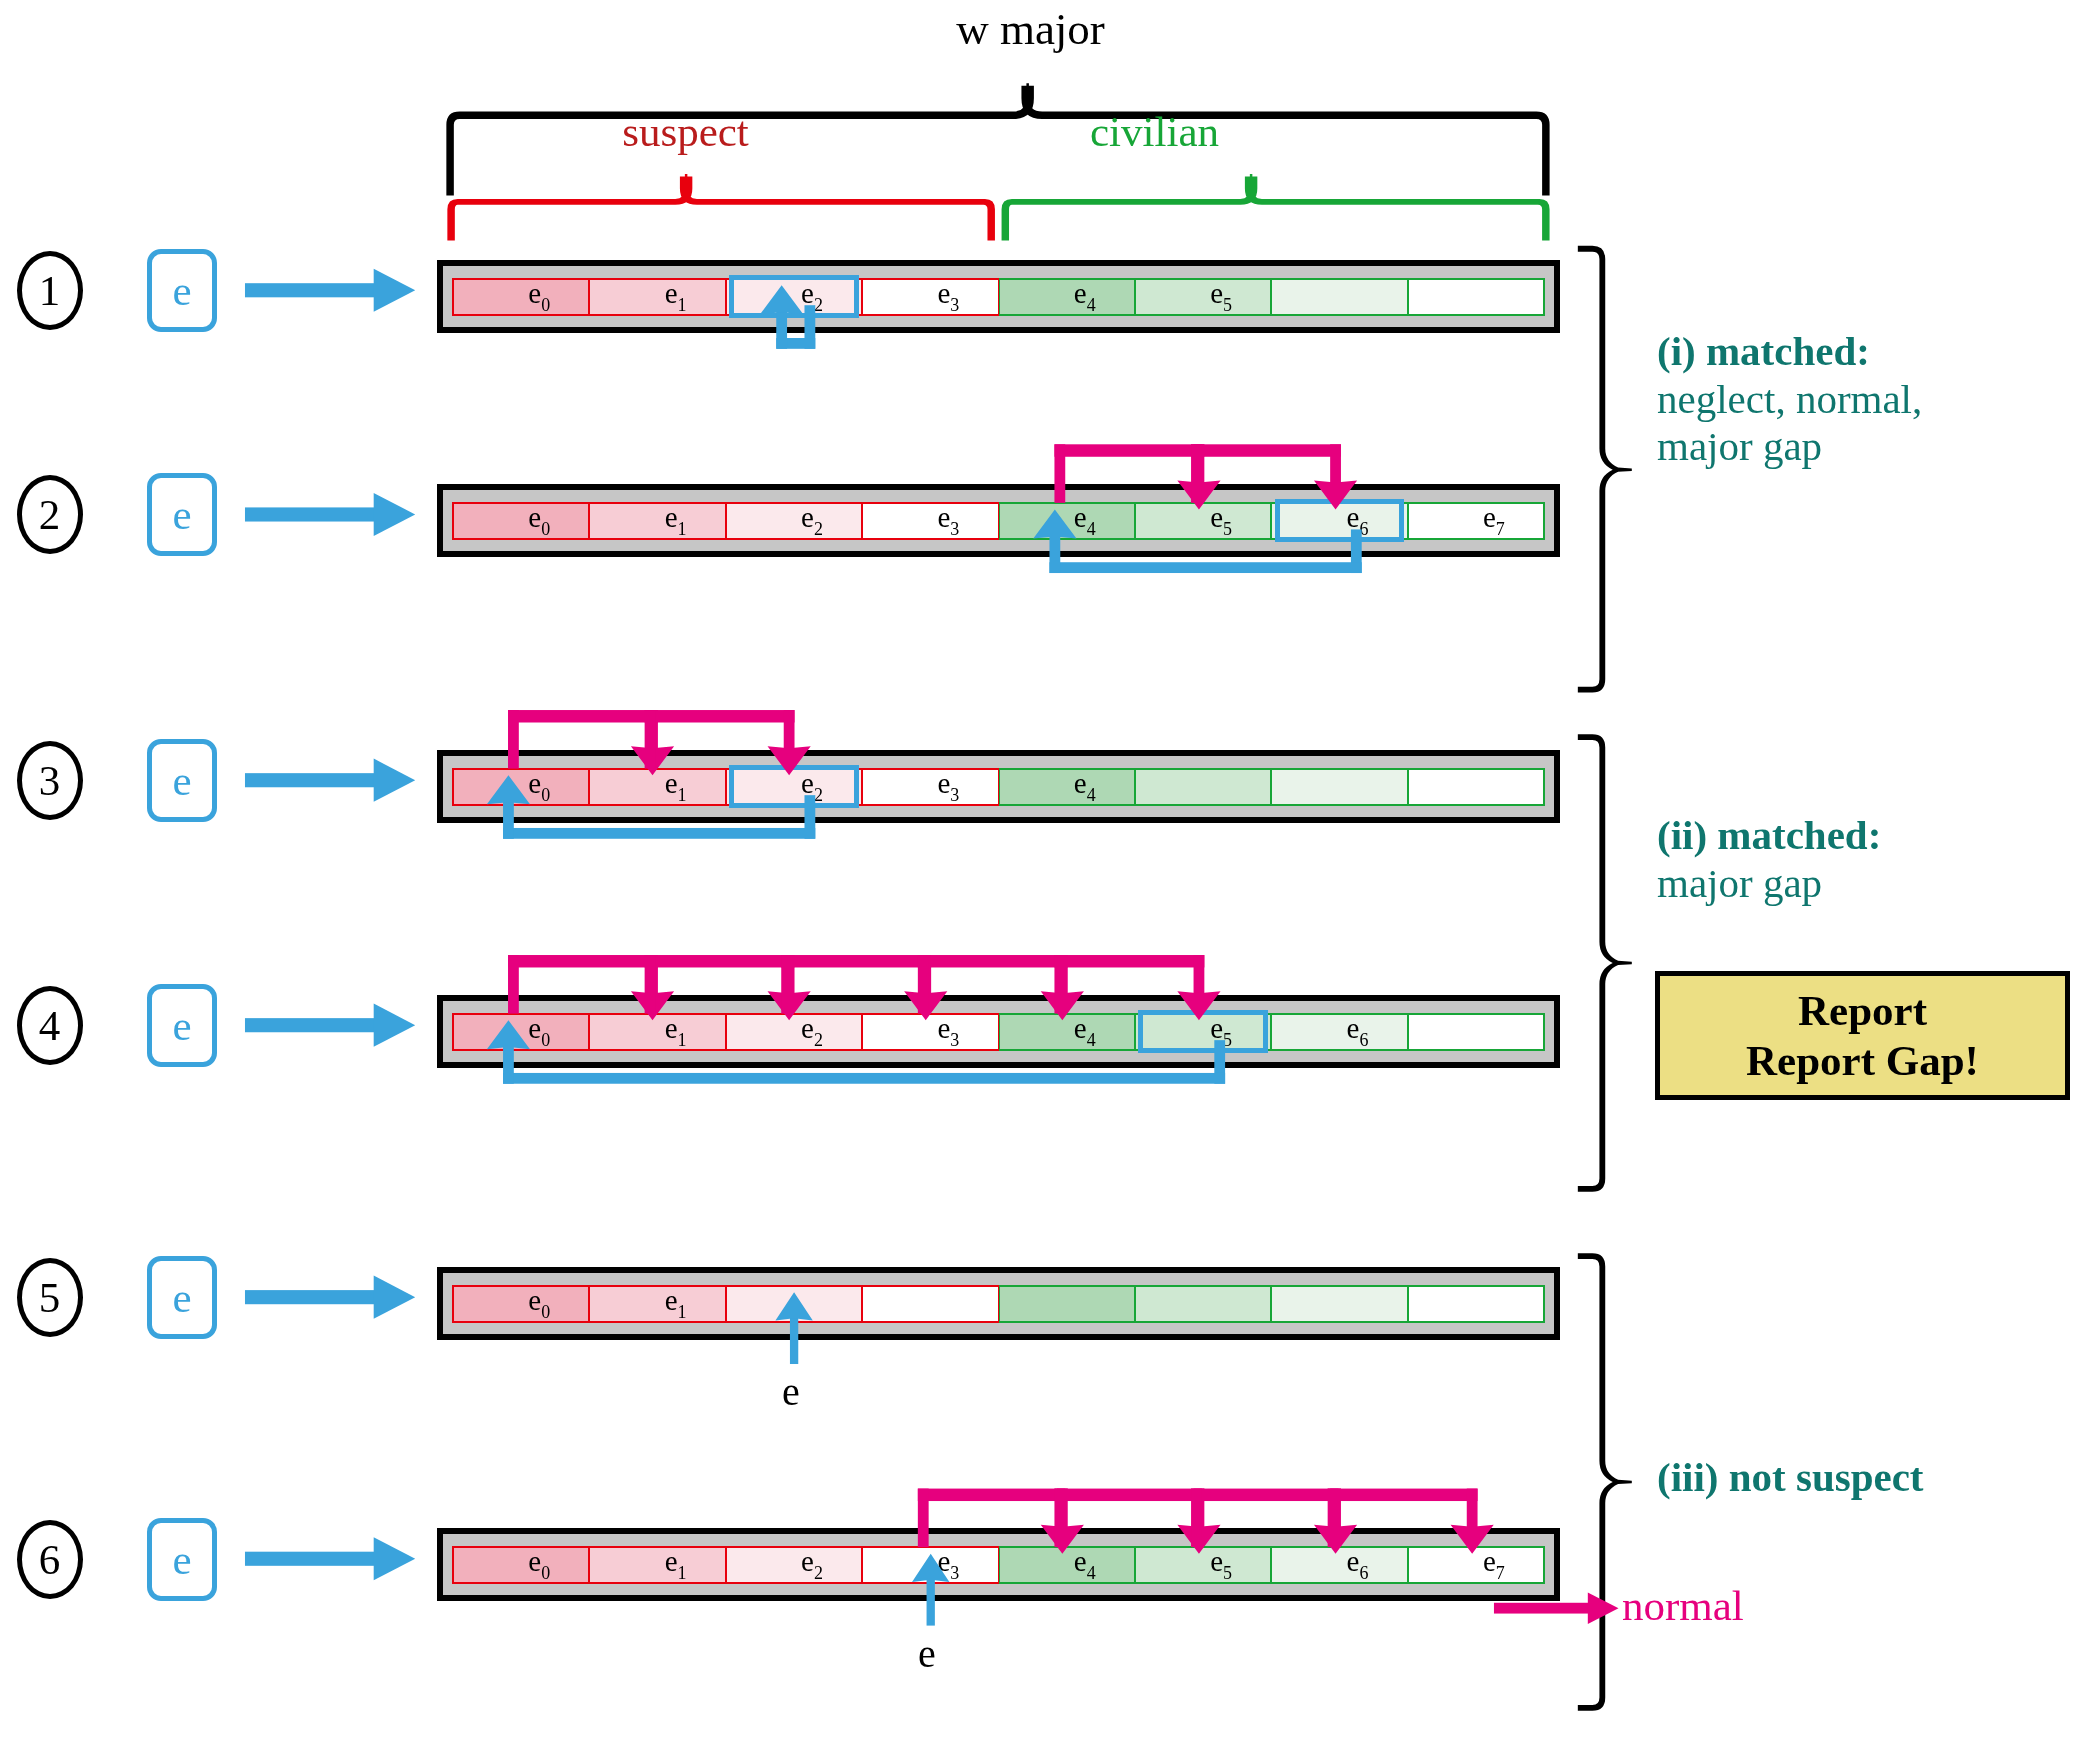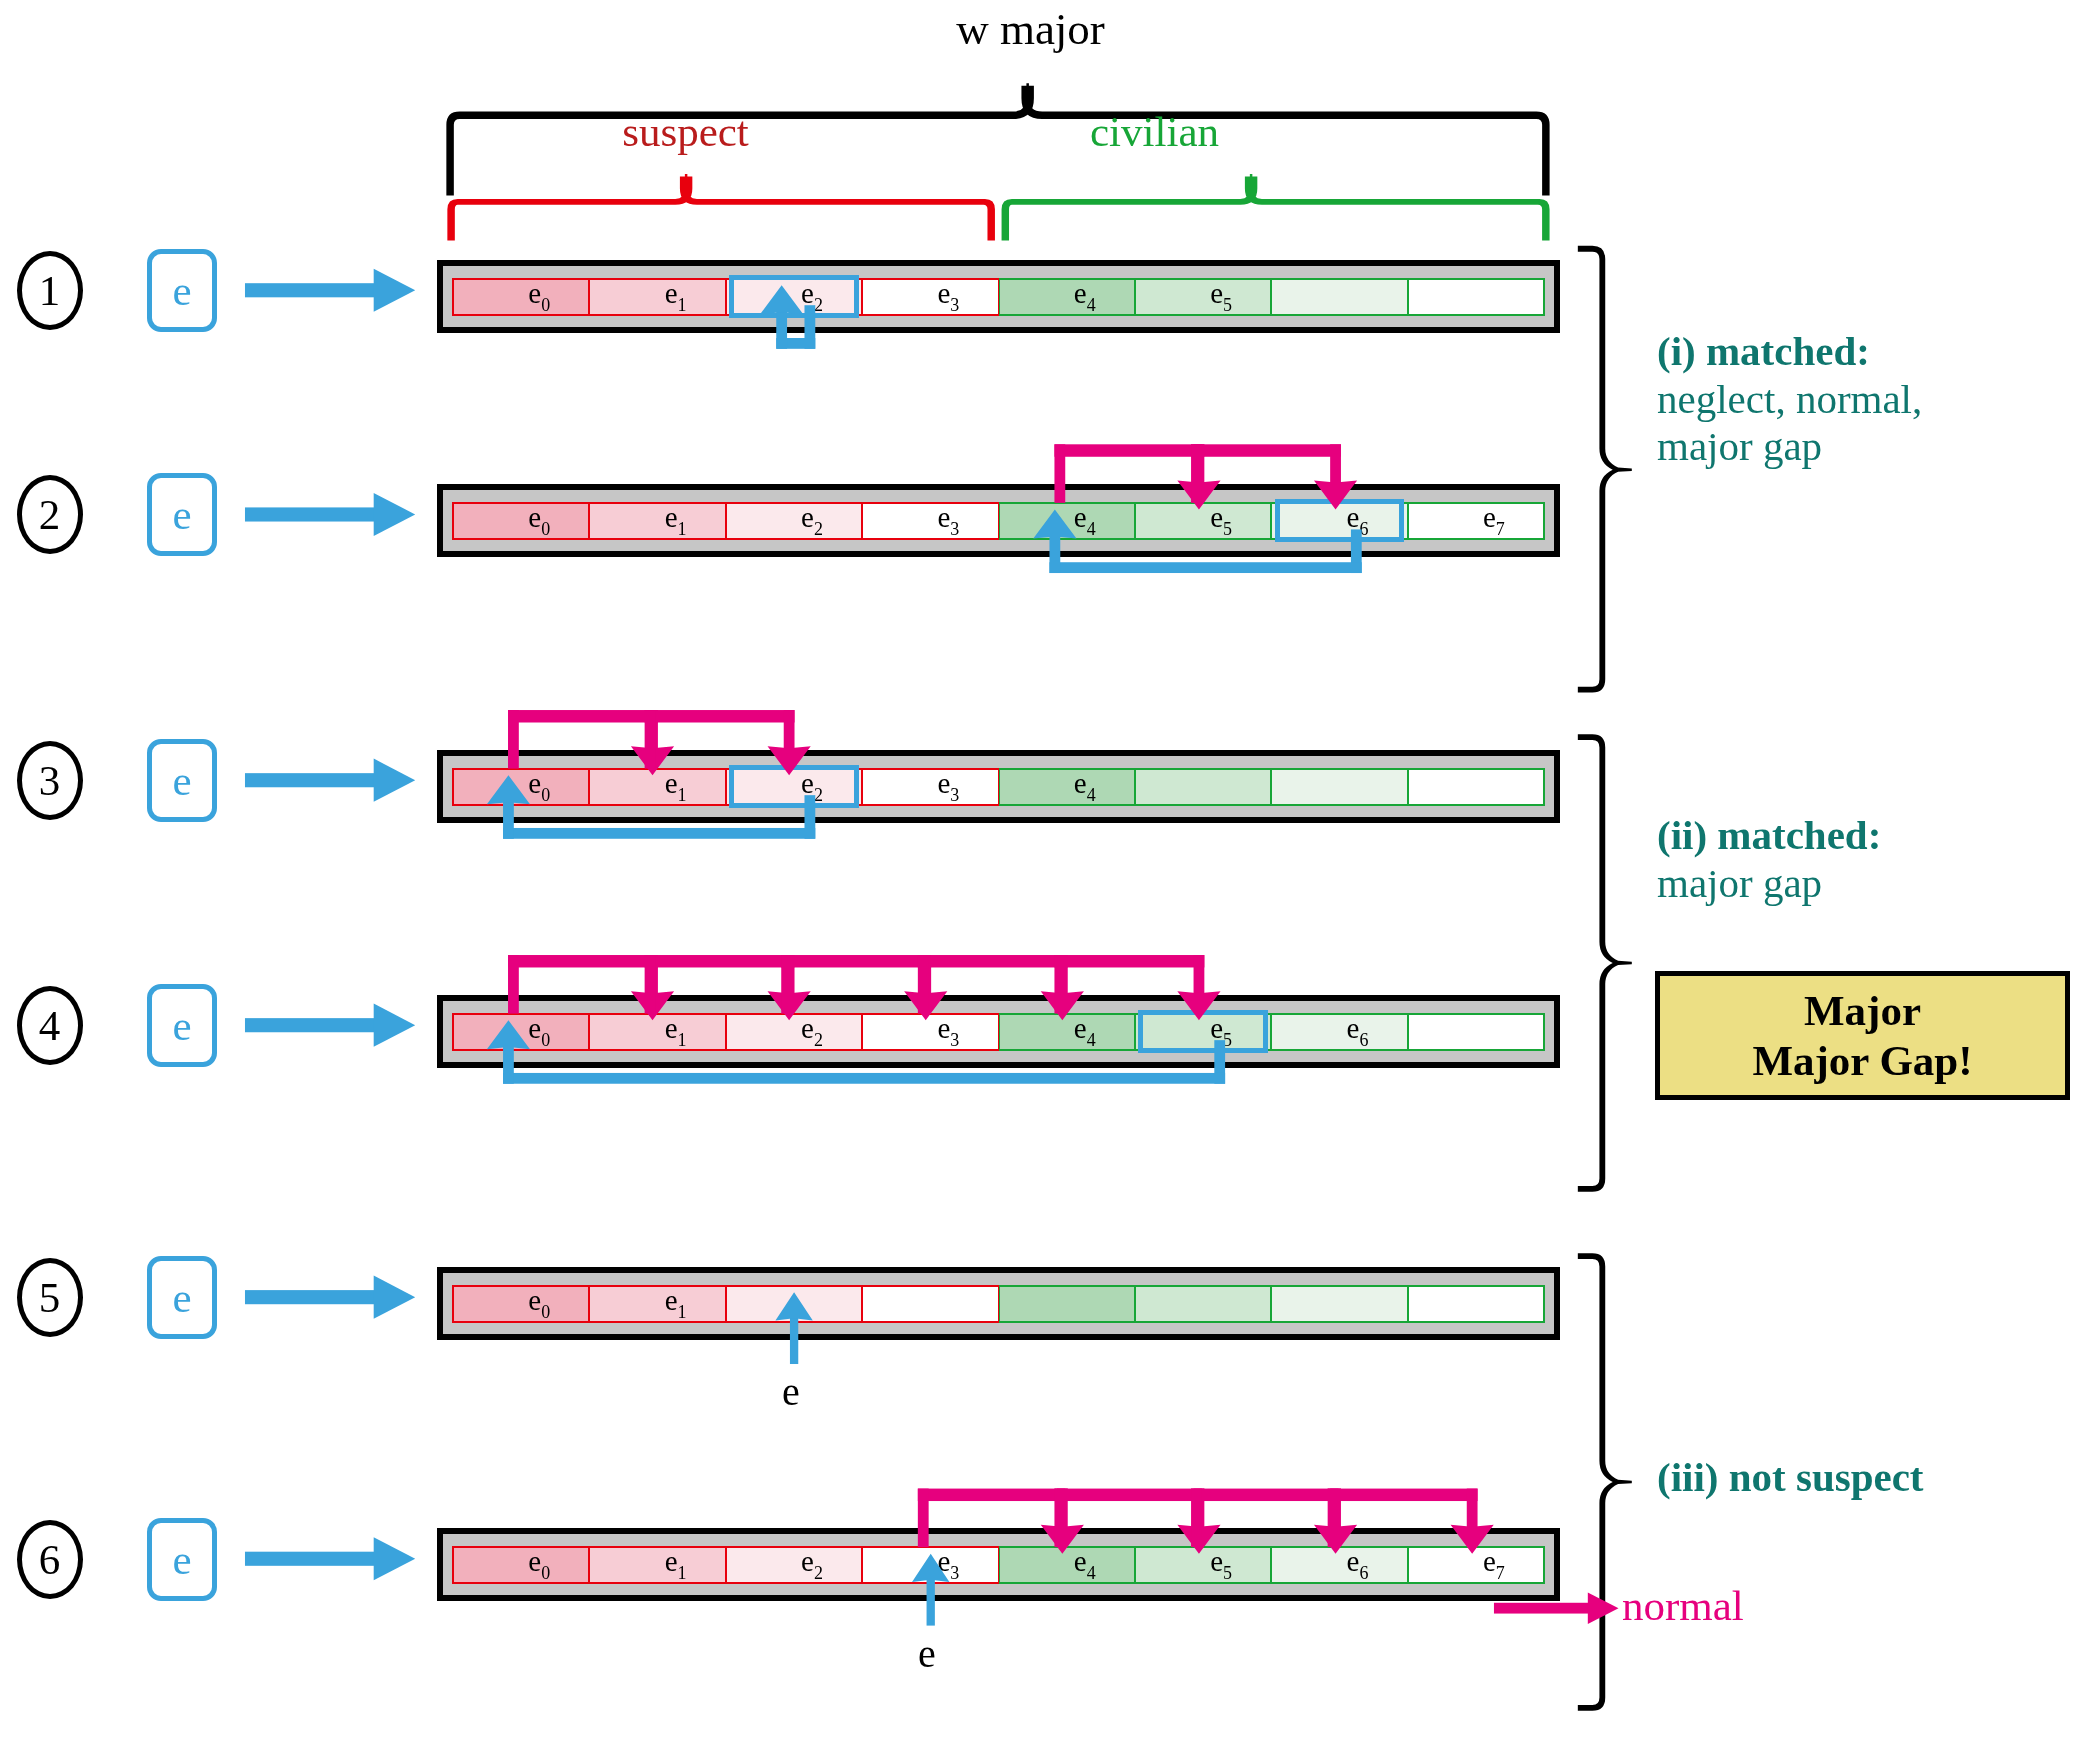--- a/index.html
+++ b/index.html
@@ -399,22 +399,22 @@
   <span>neglect, normal,</span><br>
   <span>major gap</span>
 </div>
 
 <div class="side-txt" style="left:1657px;top:812px;width:419px;">
   <b>(ii) matched:</b><br>
   <span>major gap</span>
 </div>
 
 <div class="yellowbox" style="left:1655px;top:971px;width:415px;height:129px;">
-  <span>Major</span>
-  <span>Major Gap!</span>
+  <span>Report</span>
+  <span>Report Gap!</span>
 </div>
 
 <div class="side-txt" style="left:1657px;top:1454px;width:432px;">
   <b>(iii) not suspect</b>
 </div>
 
 <svg class="ov" width="2079" height="1756" style="left:0;top:0;" viewBox="0 0 5007 4229">
   <g>
     <rect x="3598" y="3860" width="238" height="26" fill="#e6007e"></rect>
     <path d="M3824,3835 L3898,3873 L3824,3911 Z" fill="#e6007e"></path>

